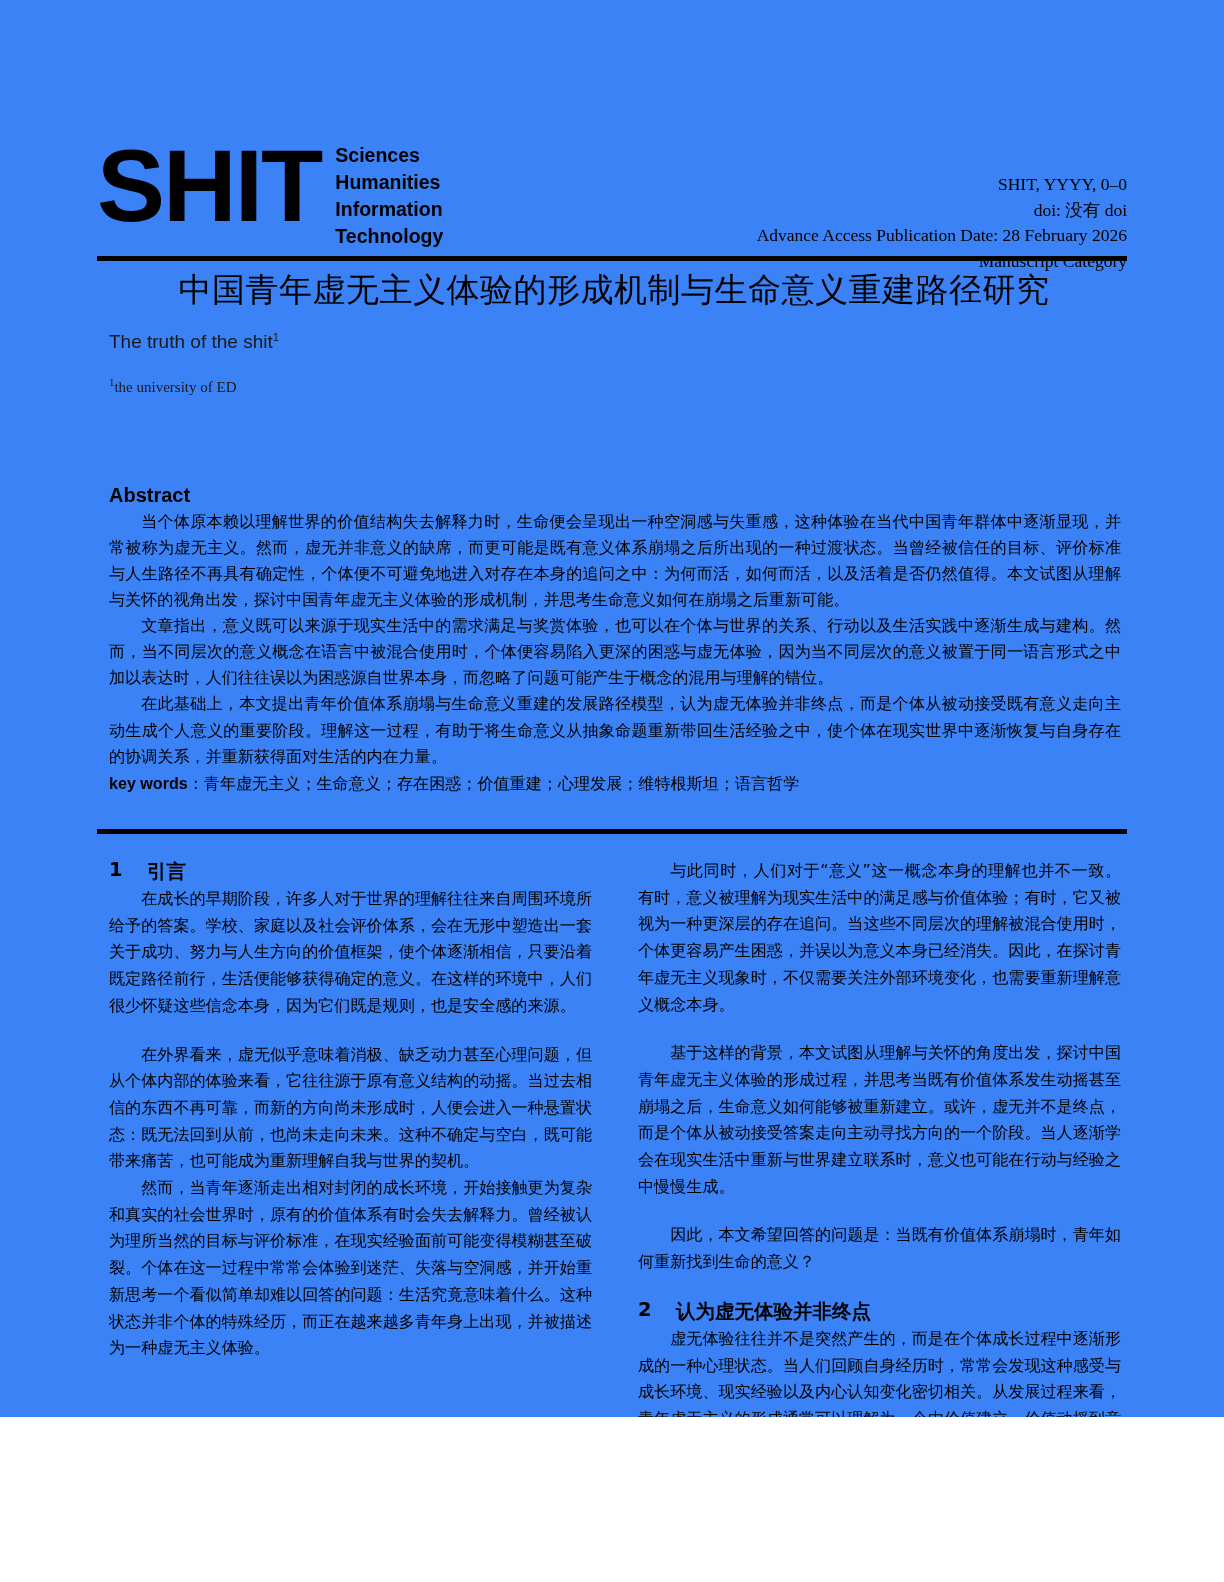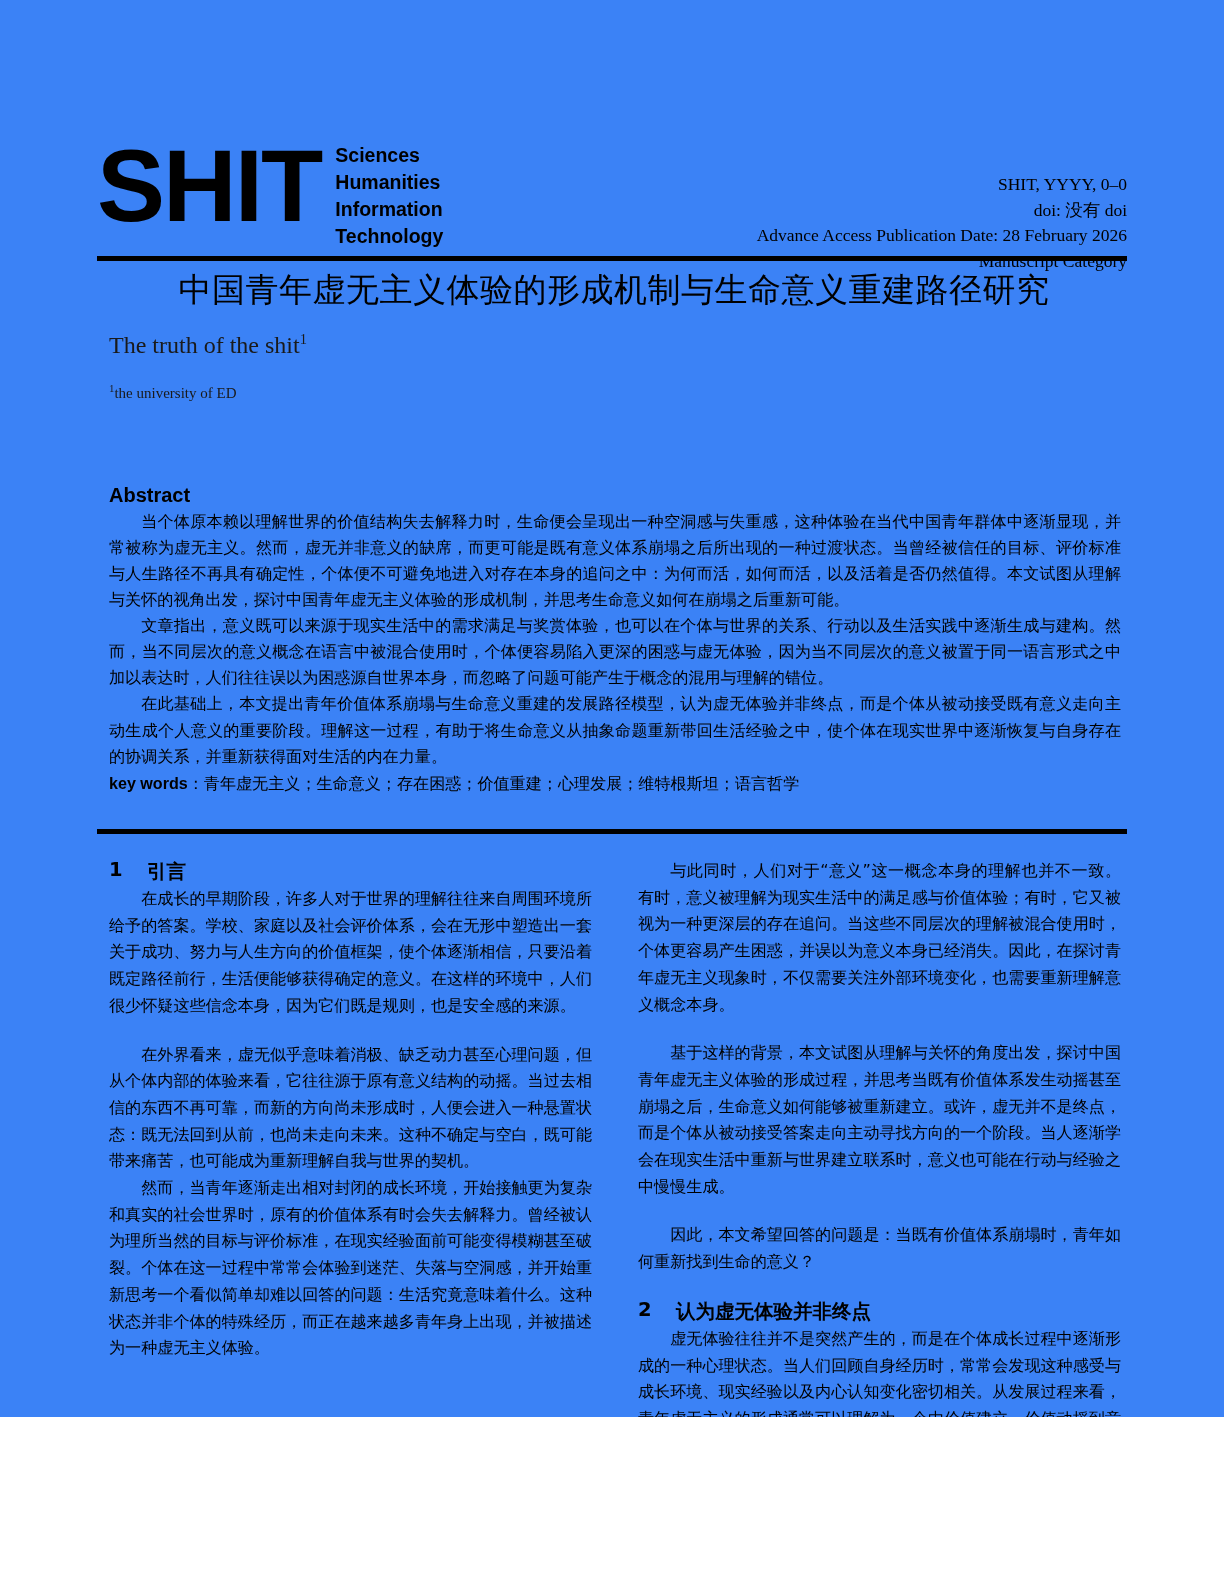--- a/index.html
+++ b/index.html
@@ -89,22 +89,22 @@
     font-family: "DejaVu Sans", "Liberation Sans", sans-serif;
     font-size: 33px;
     font-weight: normal;
     line-height: 1.36;
     letter-spacing: 0.5px;
     margin: 0;
     color: #000;
     text-align: center;
   }
   .paper-subtitle {
-    font-family: Liberation Serif, serif;
-    font-size: 24px;
+    font-family: Liberation Sans, sans-serif;
+    font-size: 19px;
     font-weight: normal;
     line-height: 1.2;
     margin: 18px 0 12px 0;
     color: #1a1a1a;
   }
   .paper-subtitle sup { font-size: 0.6em; vertical-align: super; }
   .affiliation {
     font-family: Liberation Serif, serif;
     font-size: 15px;
     line-height: 1.2;

